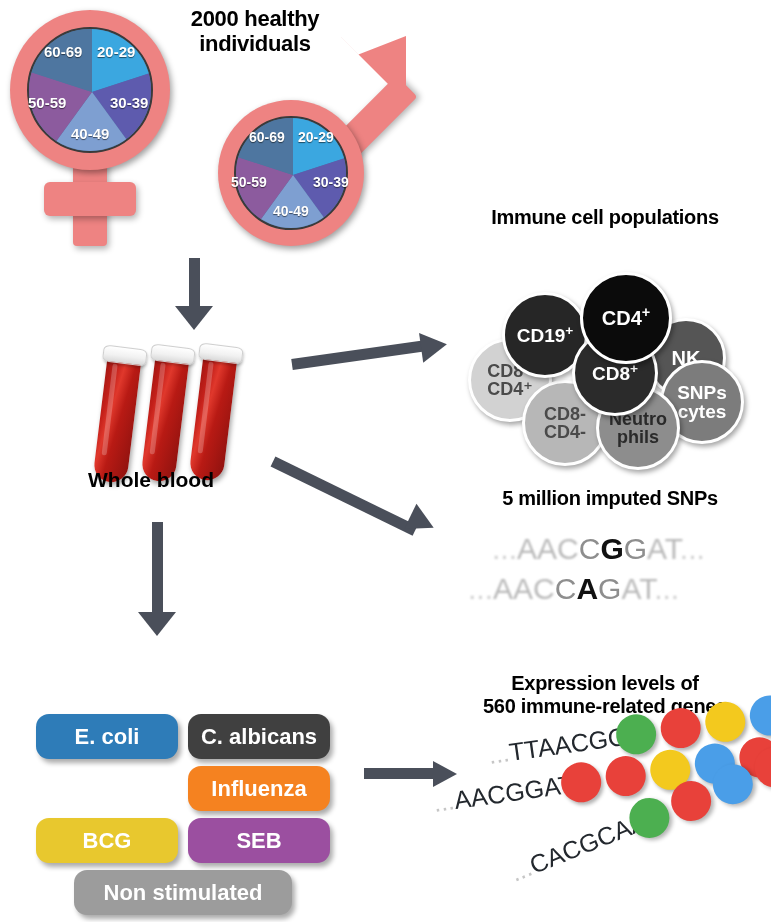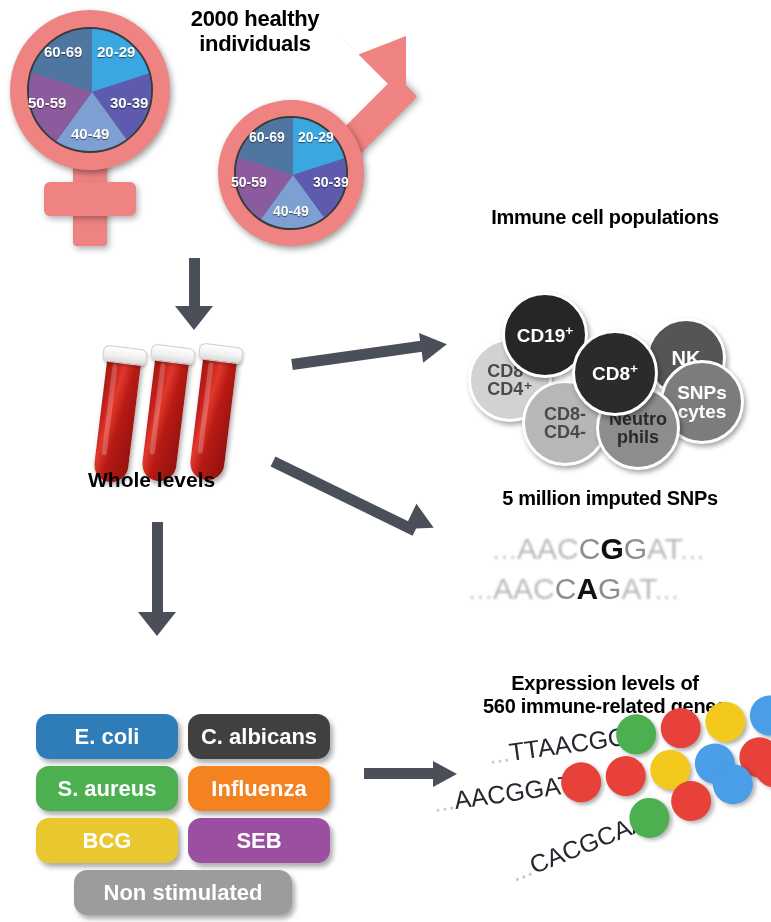--- a/index.html
+++ b/index.html
@@ -179,41 +179,46 @@
   </div>
   <div class="tube" style="left:157px;top:344px;transform:rotate(7deg);">
     <div class="tube-body"></div>
     <div class="tube-lip"></div>
   </div>
   <div class="tube" style="left:205px;top:343px;transform:rotate(7deg);">
     <div class="tube-body"></div>
     <div class="tube-lip"></div>
   </div>
 </div>
-<div id="whole-blood-label">Whole levels</div>
+<div id="whole-blood-label">Whole blood</div>
 
 <div>
   <div class="arr-line" style="left:292px;top:359px;width:138px;height:11px;transform:rotate(-8deg);transform-origin:0 50%;"></div>
   <div class="arr-head" style="left:421px;top:331px;border-top:15px solid transparent;border-bottom:15px solid transparent;border-left:26px solid #4a4f5a;transform:rotate(-8deg);"></div>
 </div>
 
 <div>
   <div class="arr-line" style="left:273px;top:456px;width:158px;height:11px;transform:rotate(26deg);transform-origin:0 50%;"></div>
   <div class="arr-head" style="left:409px;top:508px;border-top:14px solid transparent;border-bottom:14px solid transparent;border-left:26px solid #4a4f5a;transform:rotate(26deg);"></div>
 </div>
 
 <div>
   <div class="arr-line" style="left:152px;top:522px;width:11px;height:93px;"></div>
   <div class="arr-head" style="left:138px;top:612px;border-left:19px solid transparent;border-right:19px solid transparent;border-top:24px solid #4a4f5a;"></div>
 </div>
 
 <div class="abs" id="immune-cluster" style="left:460px;top:240px;width:300px;height:185px;">
     <div class="cell" style="left: 42px; top: 52px; width: 86px; height: 86px; background: rgb(38, 38, 38); color: rgb(255, 255, 255); z-index: 4; font-size: 19px;">
       <span>
         <span style="display: block;">CD19<sup>+</sup></span>
+      </span>
+    </div>
+    <div class="cell" style="left: 120px; top: 32px; width: 92px; height: 92px; background: rgb(11, 11, 11); color: rgb(255, 255, 255); z-index: 6; font-size: 20px;">
+      <span>
+        <span style="display: block;">CD4<sup>+</sup></span>
       </span>
     </div>
     <div class="cell" style="left: 186px; top: 78px; width: 80px; height: 80px; background: rgb(85, 85, 85); color: rgb(255, 255, 255); z-index: 3; font-size: 20px;">
       <span>
         <span style="display: block;">NK</span>
       </span>
     </div>
     <div class="cell" style="left: 112px; top: 90px; width: 86px; height: 86px; background: rgb(43, 43, 43); color: rgb(255, 255, 255); z-index: 5; font-size: 19px;">
       <span>
         <span style="display: block;">CD8<sup>+</sup></span>
@@ -253,23 +258,20 @@
     <span class="snp-dots">...</span><span class="snp-faint">AAC</span><span class="snp-mid">C</span><span class="snp-strong">A</span><span class="snp-mid">G</span><span class="snp-tail">AT</span><span class="snp-dots">...</span>
   </div>
 </div>
 
 <div class="abs" id="stimuli-group" style="left:36px;top:686px;width:300px;height:200px;margin-top:28px;">
     <div class="stim" style="left: 0px; top: 0px; width: 142px; height: 45px; background: rgb(46, 124, 184);">
       <span>E. coli</span>
     </div>
     <div class="stim" style="left: 152px; top: 0px; width: 142px; height: 45px; background: #404040;">
       <span>C. albicans</span>
-    </div>
-    <div class="stim" style="left: 0px; top: 52px; width: 142px; height: 45px; background: rgb(76, 175, 80);">
-      <span>S. aureus</span>
     </div>
     <div class="stim" style="left: 152px; top: 52px; width: 142px; height: 45px; background: rgb(245, 130, 32);">
       <span>Influenza</span>
     </div>
     <div class="stim" style="left: 0px; top: 104px; width: 142px; height: 45px; background: rgb(232, 200, 46);">
       <span>BCG</span>
     </div>
     <div class="stim" style="left: 152px; top: 104px; width: 142px; height: 45px; background: rgb(155, 79, 160);">
       <span>SEB</span>
     </div>

